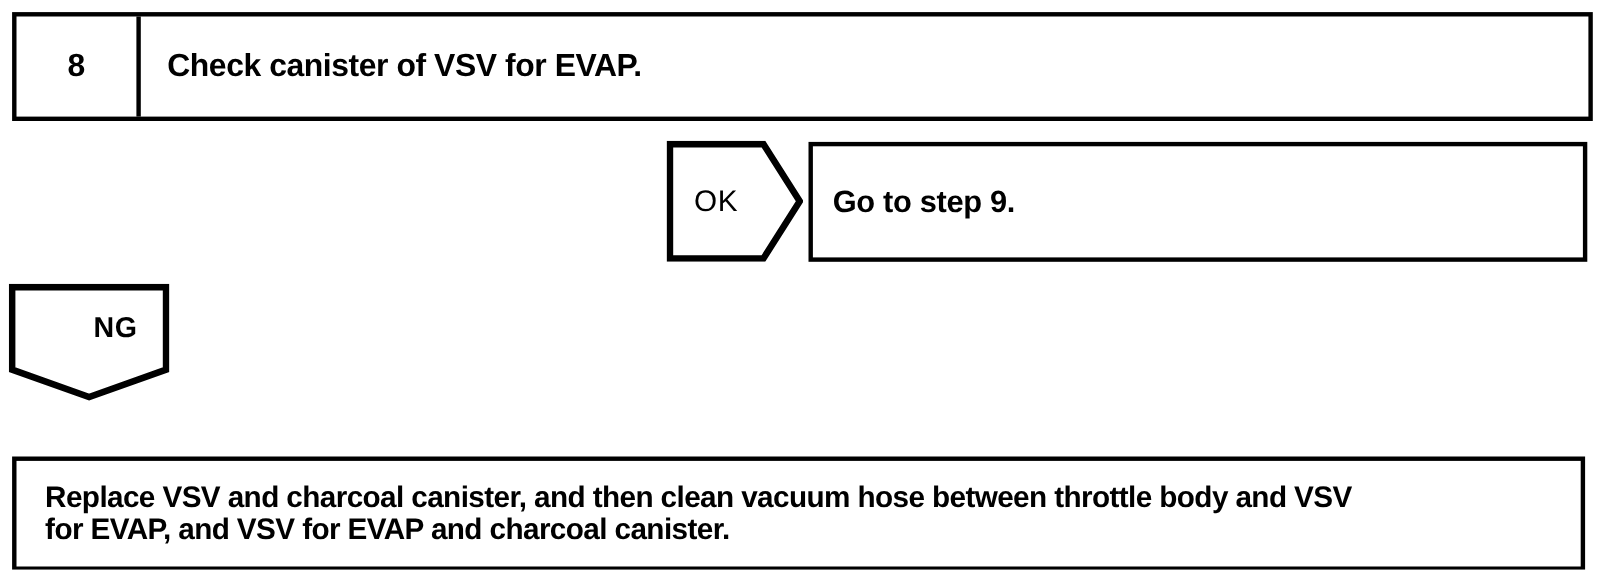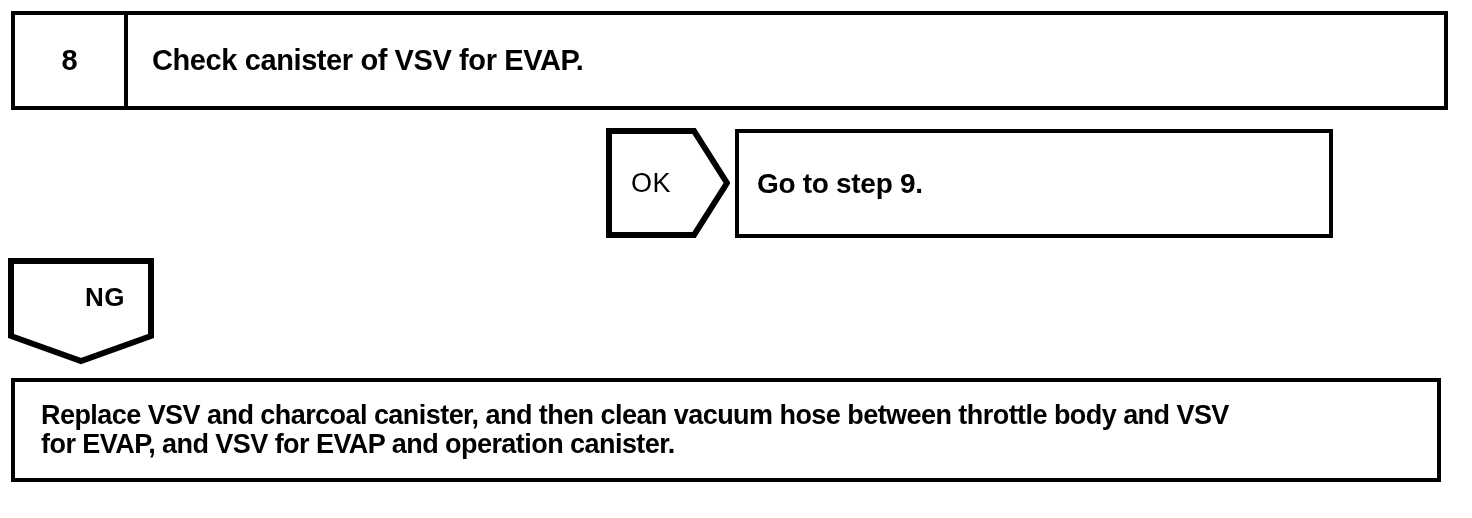--- a/index.html
+++ b/index.html
@@ -90,21 +90,21 @@
     font-size: 27px;
     font-weight: normal;
     color: #000000;
     letter-spacing: 0.5px;
   }
 
   .goto-box {
     position: absolute;
     left: 735px;
     top: 129px;
-    width: 598px;
+    width: 708px;
     height: 109px;
     border: 4px solid #000000;
     box-sizing: border-box;
     background: #ffffff;
     display: flex;
     align-items: center;
     padding-left: 18px;
   }
   .goto-text {
     font-size: 28px;
@@ -138,21 +138,21 @@
     font-weight: bold;
     color: #000000;
     letter-spacing: 0.5px;
     margin-left: 24px;
   }
 
   
   .result-box {
     position: absolute;
     left: 11px;
-    top: 378px;
+    top: 415px;
     width: 1430px;
     height: 104px;
     border: 4px solid #000000;
     box-sizing: border-box;
     background: #ffffff;
     display: flex;
     flex-direction: column;
     justify-content: center;
     padding-left: 26px;
     padding-right: 14px;
@@ -193,16 +193,16 @@
 
   <div class="ng-shape">
     <svg width="146" height="108" viewBox="0 0 146 108">
       <polygon points="3,3 143,3 143,78 73,103 3,78" fill="#ffffff" stroke="#000000" stroke-width="6" stroke-linejoin="miter"></polygon>
     </svg>
     <span class="ng-label">NG</span>
   </div>
 
   <div class="result-box">
     <span class="result-line">Replace VSV and charcoal canister, and then clean vacuum hose between throttle body and VSV</span>
-    <span class="result-line">for EVAP, and VSV for EVAP and operation canister.</span>
+    <span class="result-line">for EVAP, and VSV for EVAP and charcoal canister.</span>
   </div>
 
 </div>
 
 </body></html>

